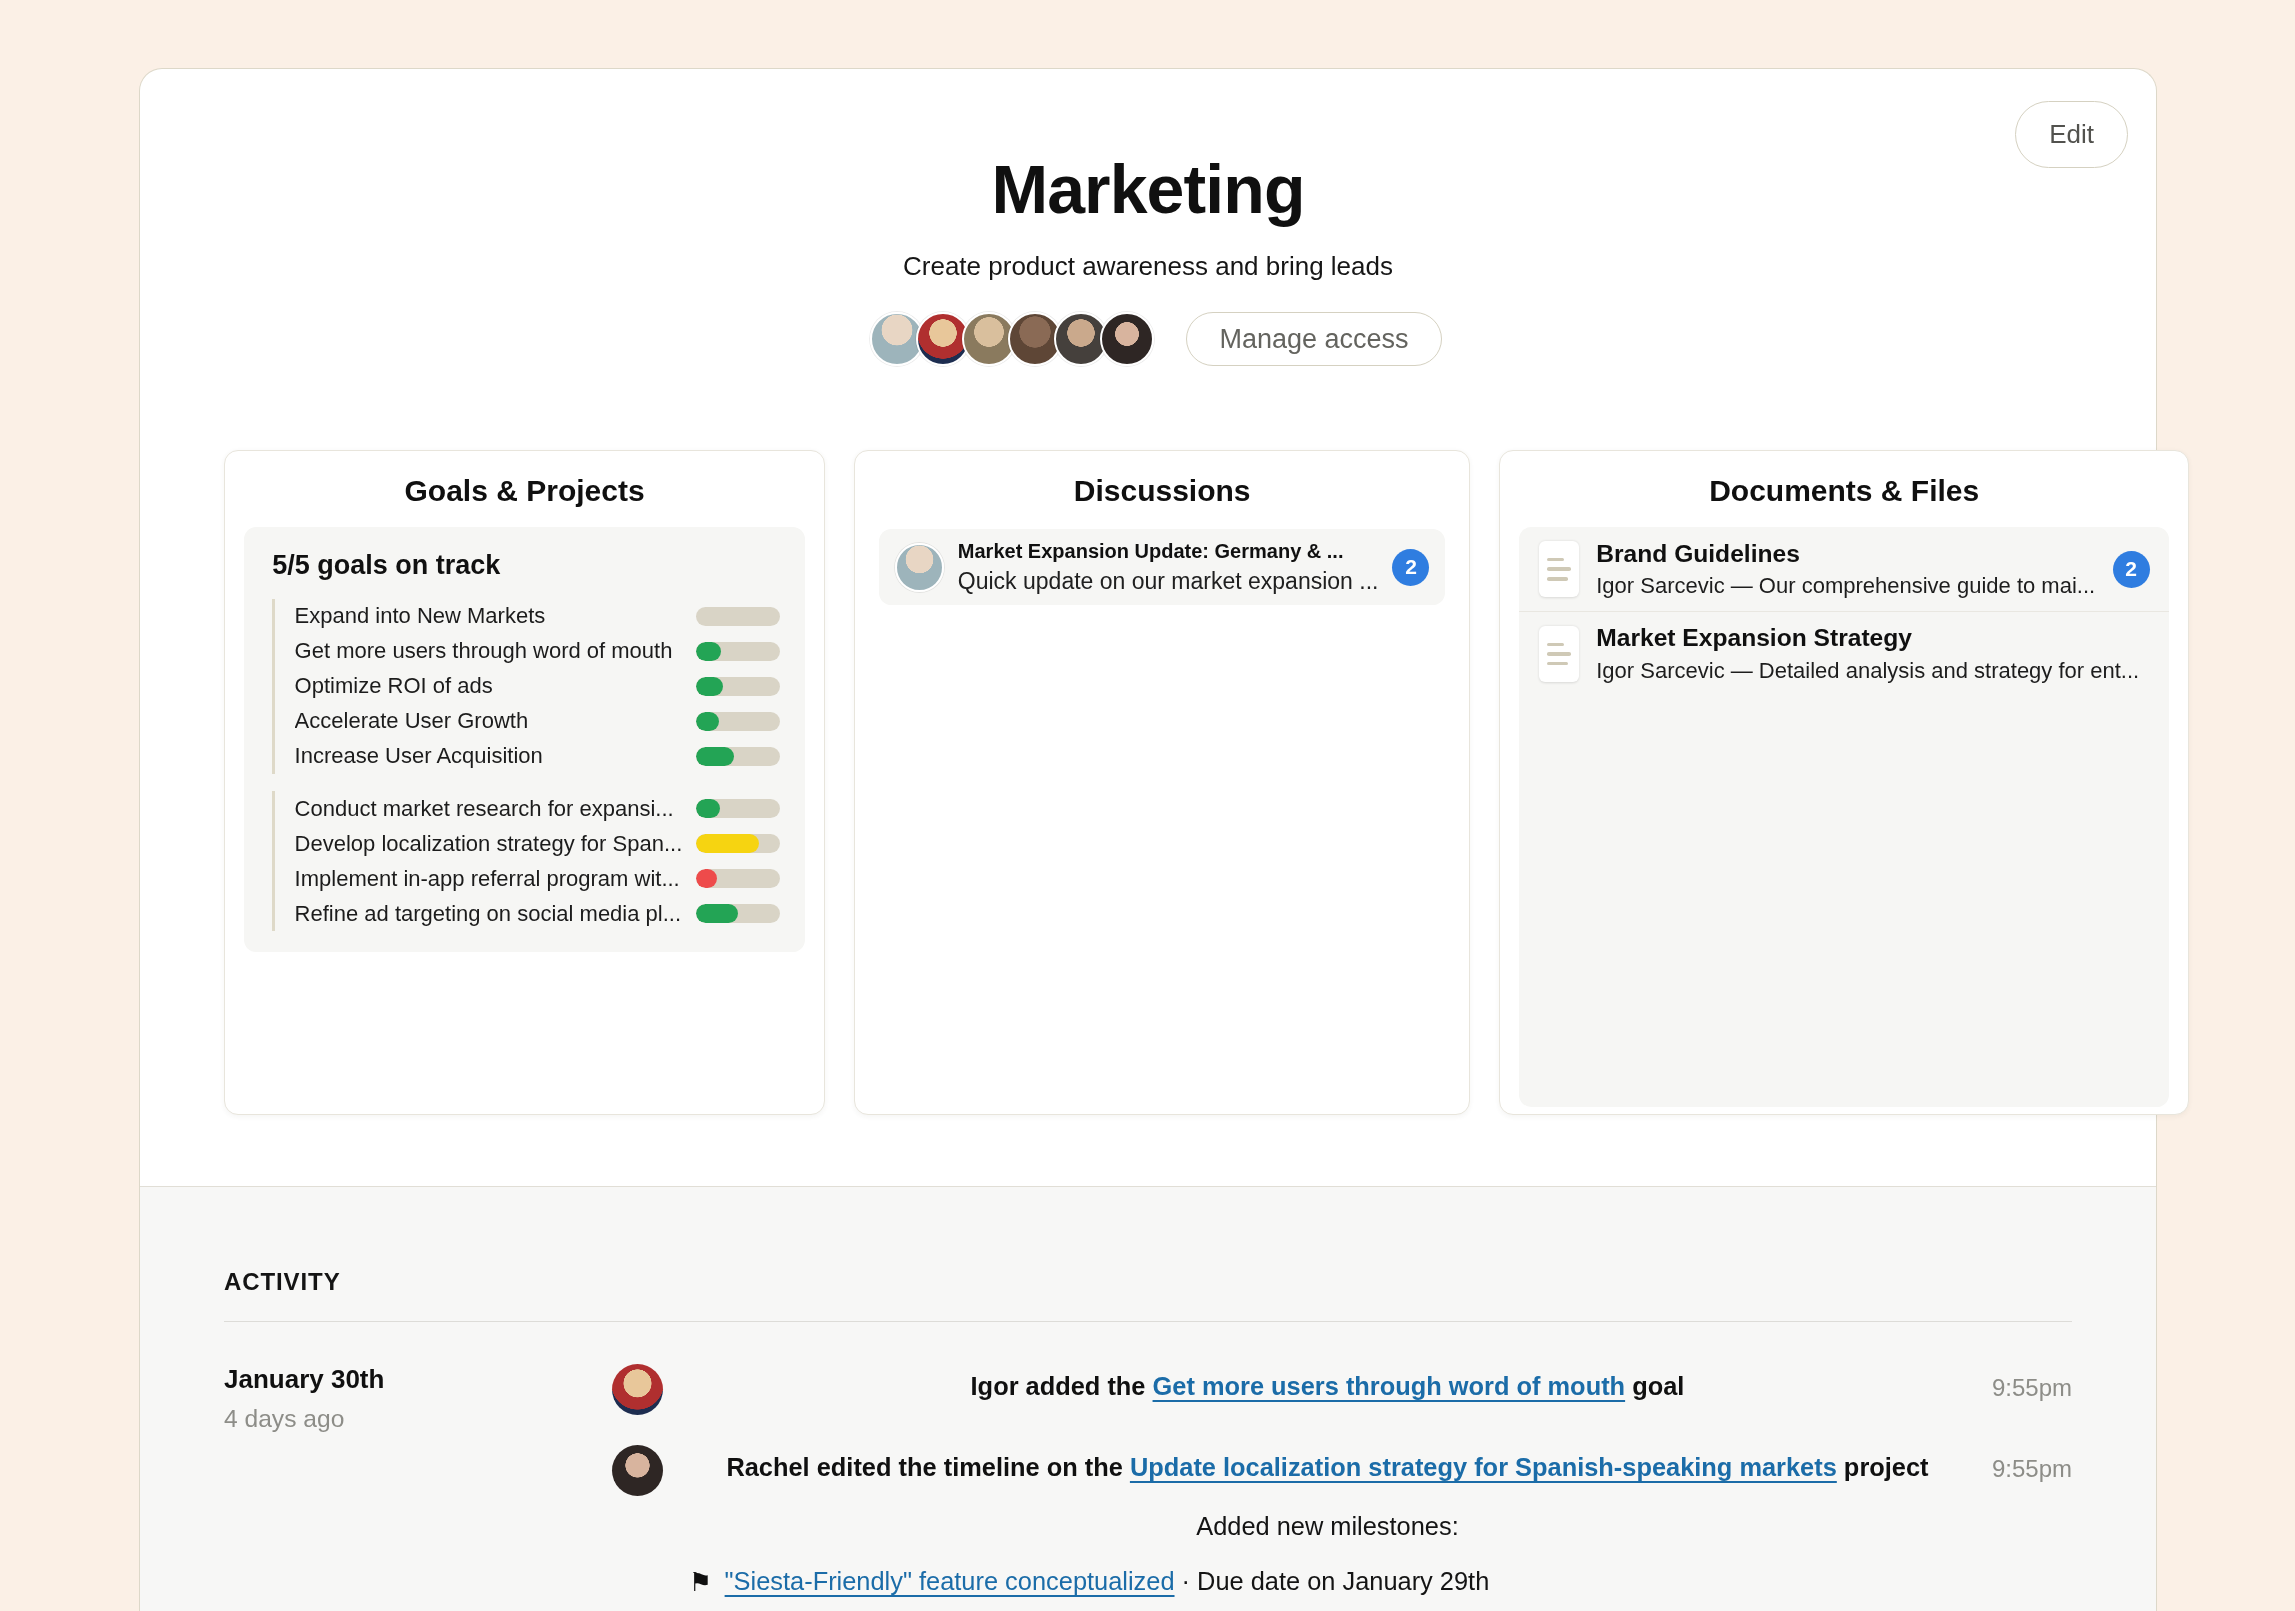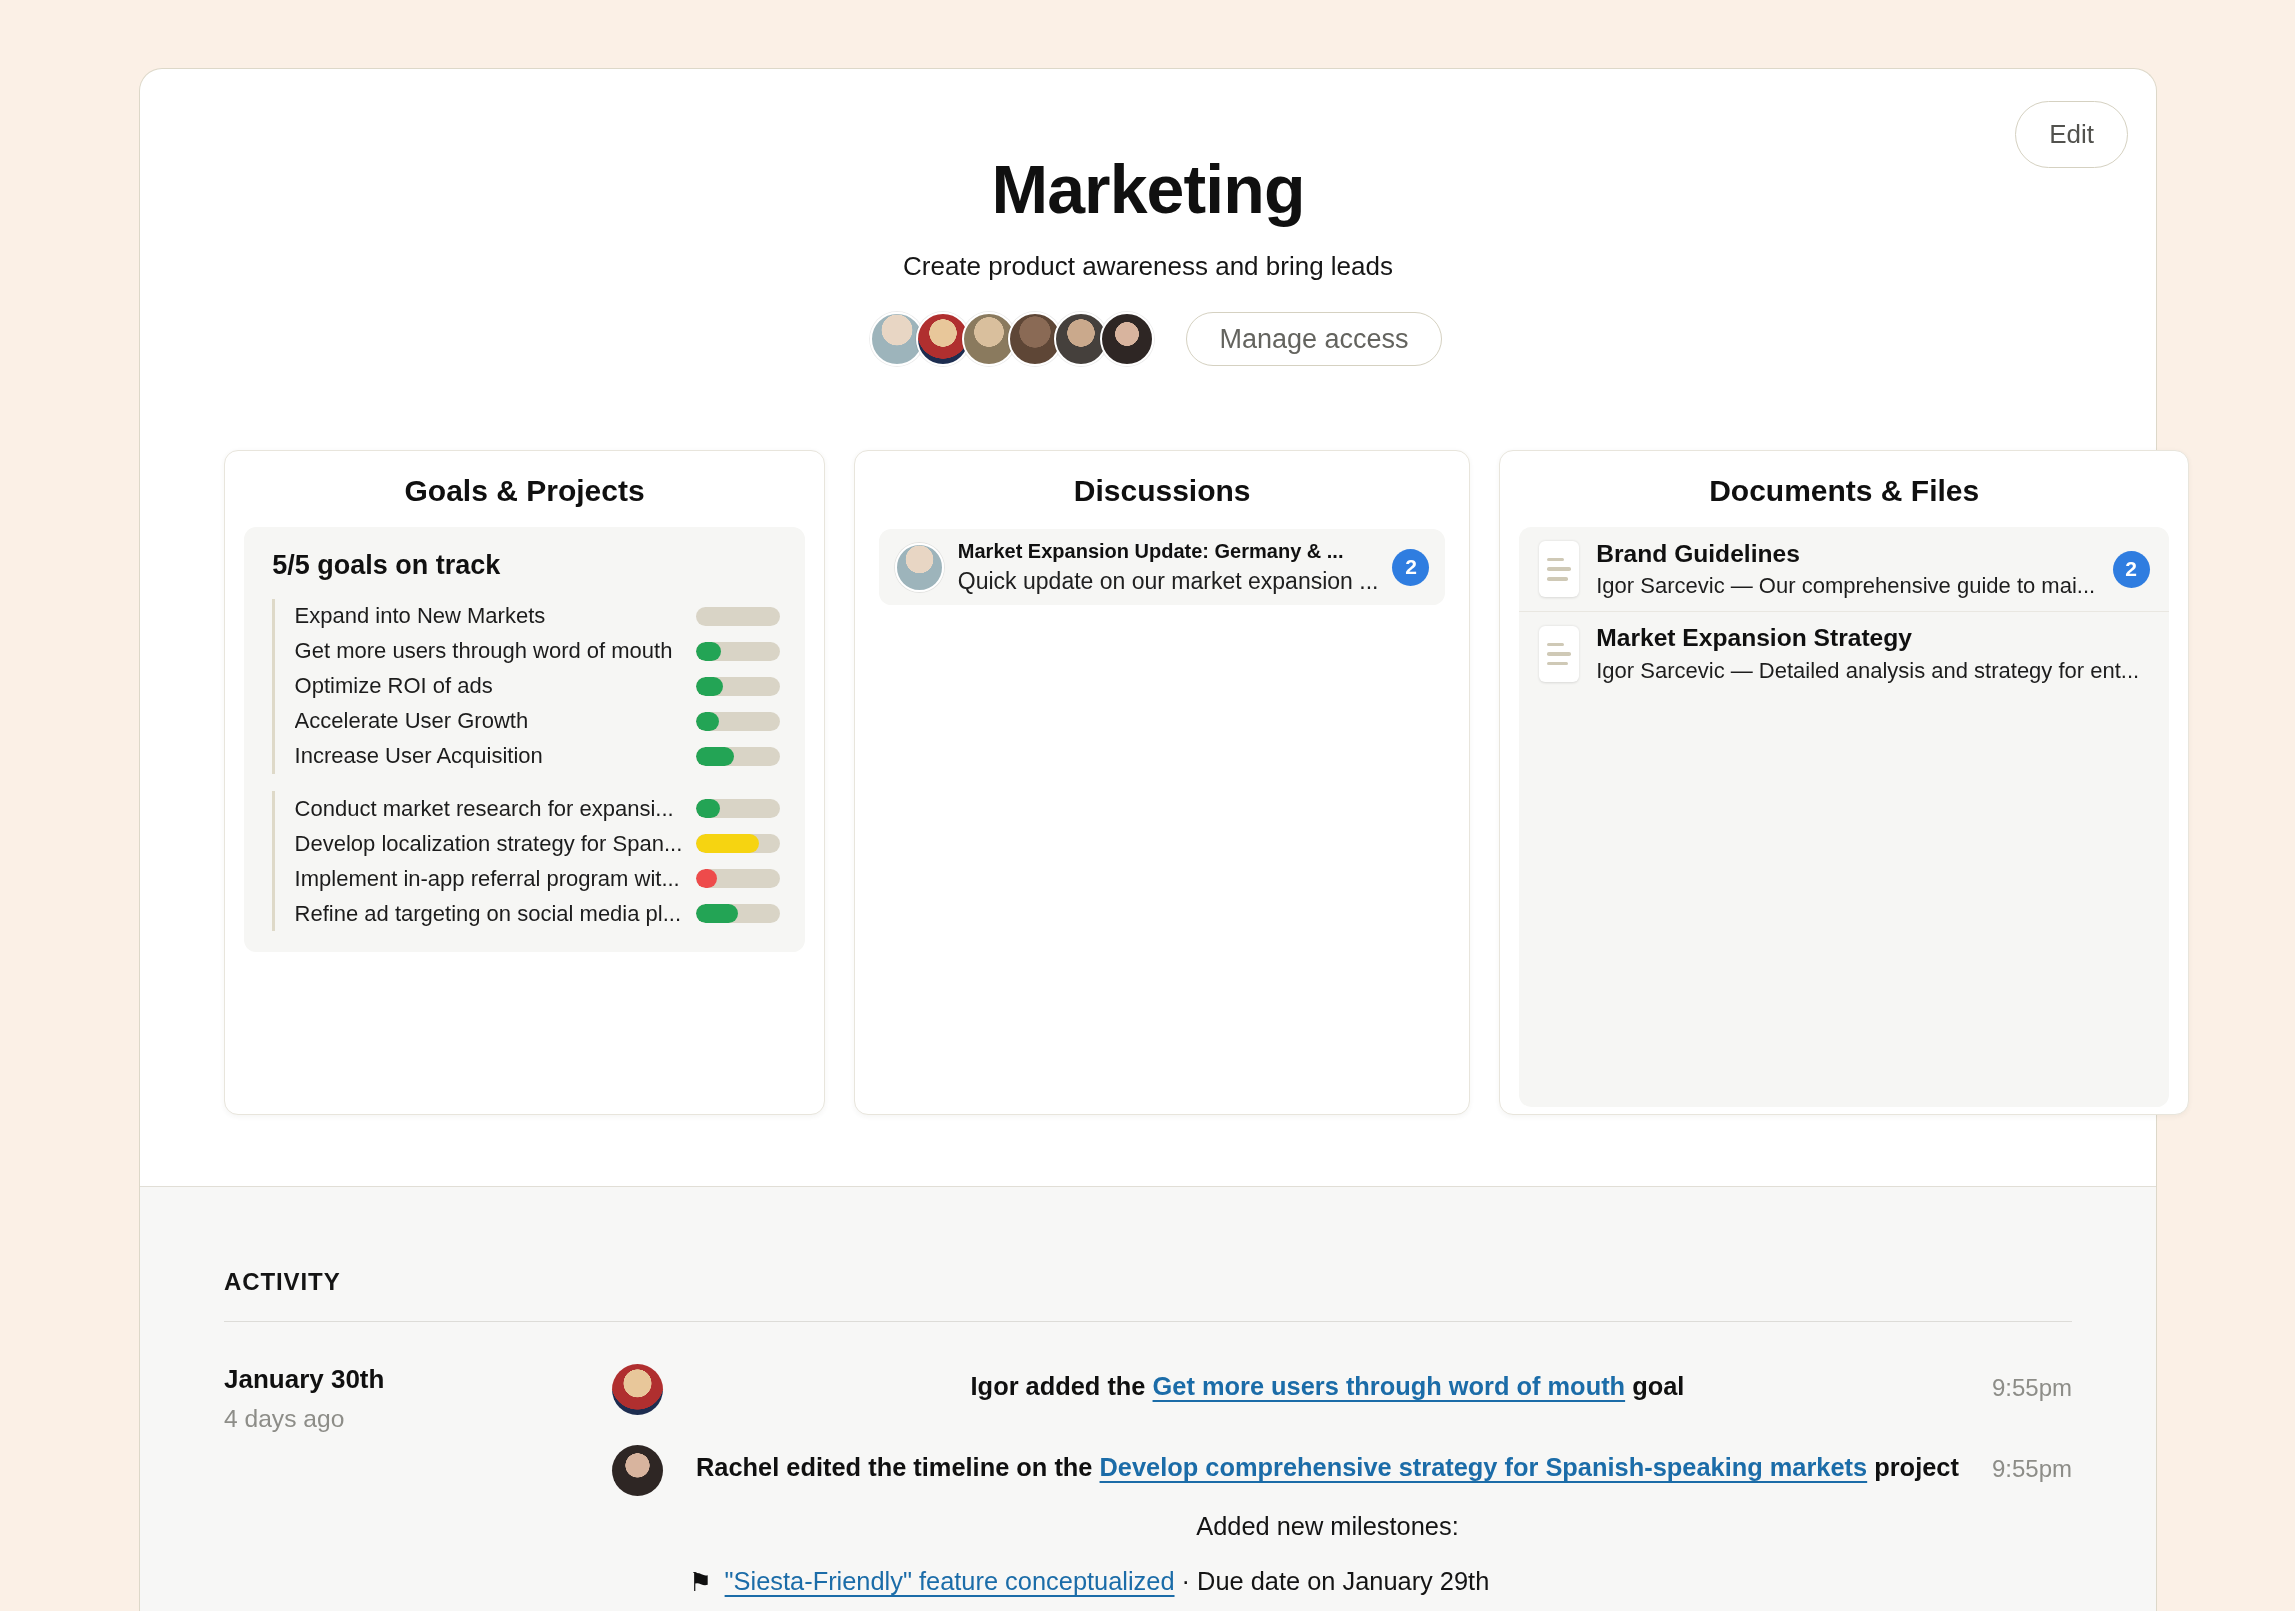--- a/index.html
+++ b/index.html
@@ -251,21 +251,21 @@
           <span class="av c2"></span>
           <div class="entry-body">
             <div class="entry-line"><span>Igor added the </span><a>Get more users through word of mouth</a><span> goal</span></div>
           </div>
           <span class="entry-time">9:55pm</span>
         </div>
 
         <div class="entry">
           <span class="av c6"></span>
           <div class="entry-body">
-            <div class="entry-line"><span>Rachel edited the timeline on the </span><a>Develop comprehensive strategy for Spanish-speaking markets</a><span> project</span></div>
+            <div class="entry-line"><span>Rachel edited the timeline on the </span><a>Update localization strategy for Spanish-speaking markets</a><span> project</span></div>
             <div class="note">Added new milestones:</div>
             <div class="ms">
               <span class="flag">⚑</span>
               <span><a>"Siesta-Friendly" feature conceptualized</a><span> · Due date on January 29th</span></span>
             </div>
 
           </div>
           <span class="entry-time">9:55pm</span>
         </div>
 

